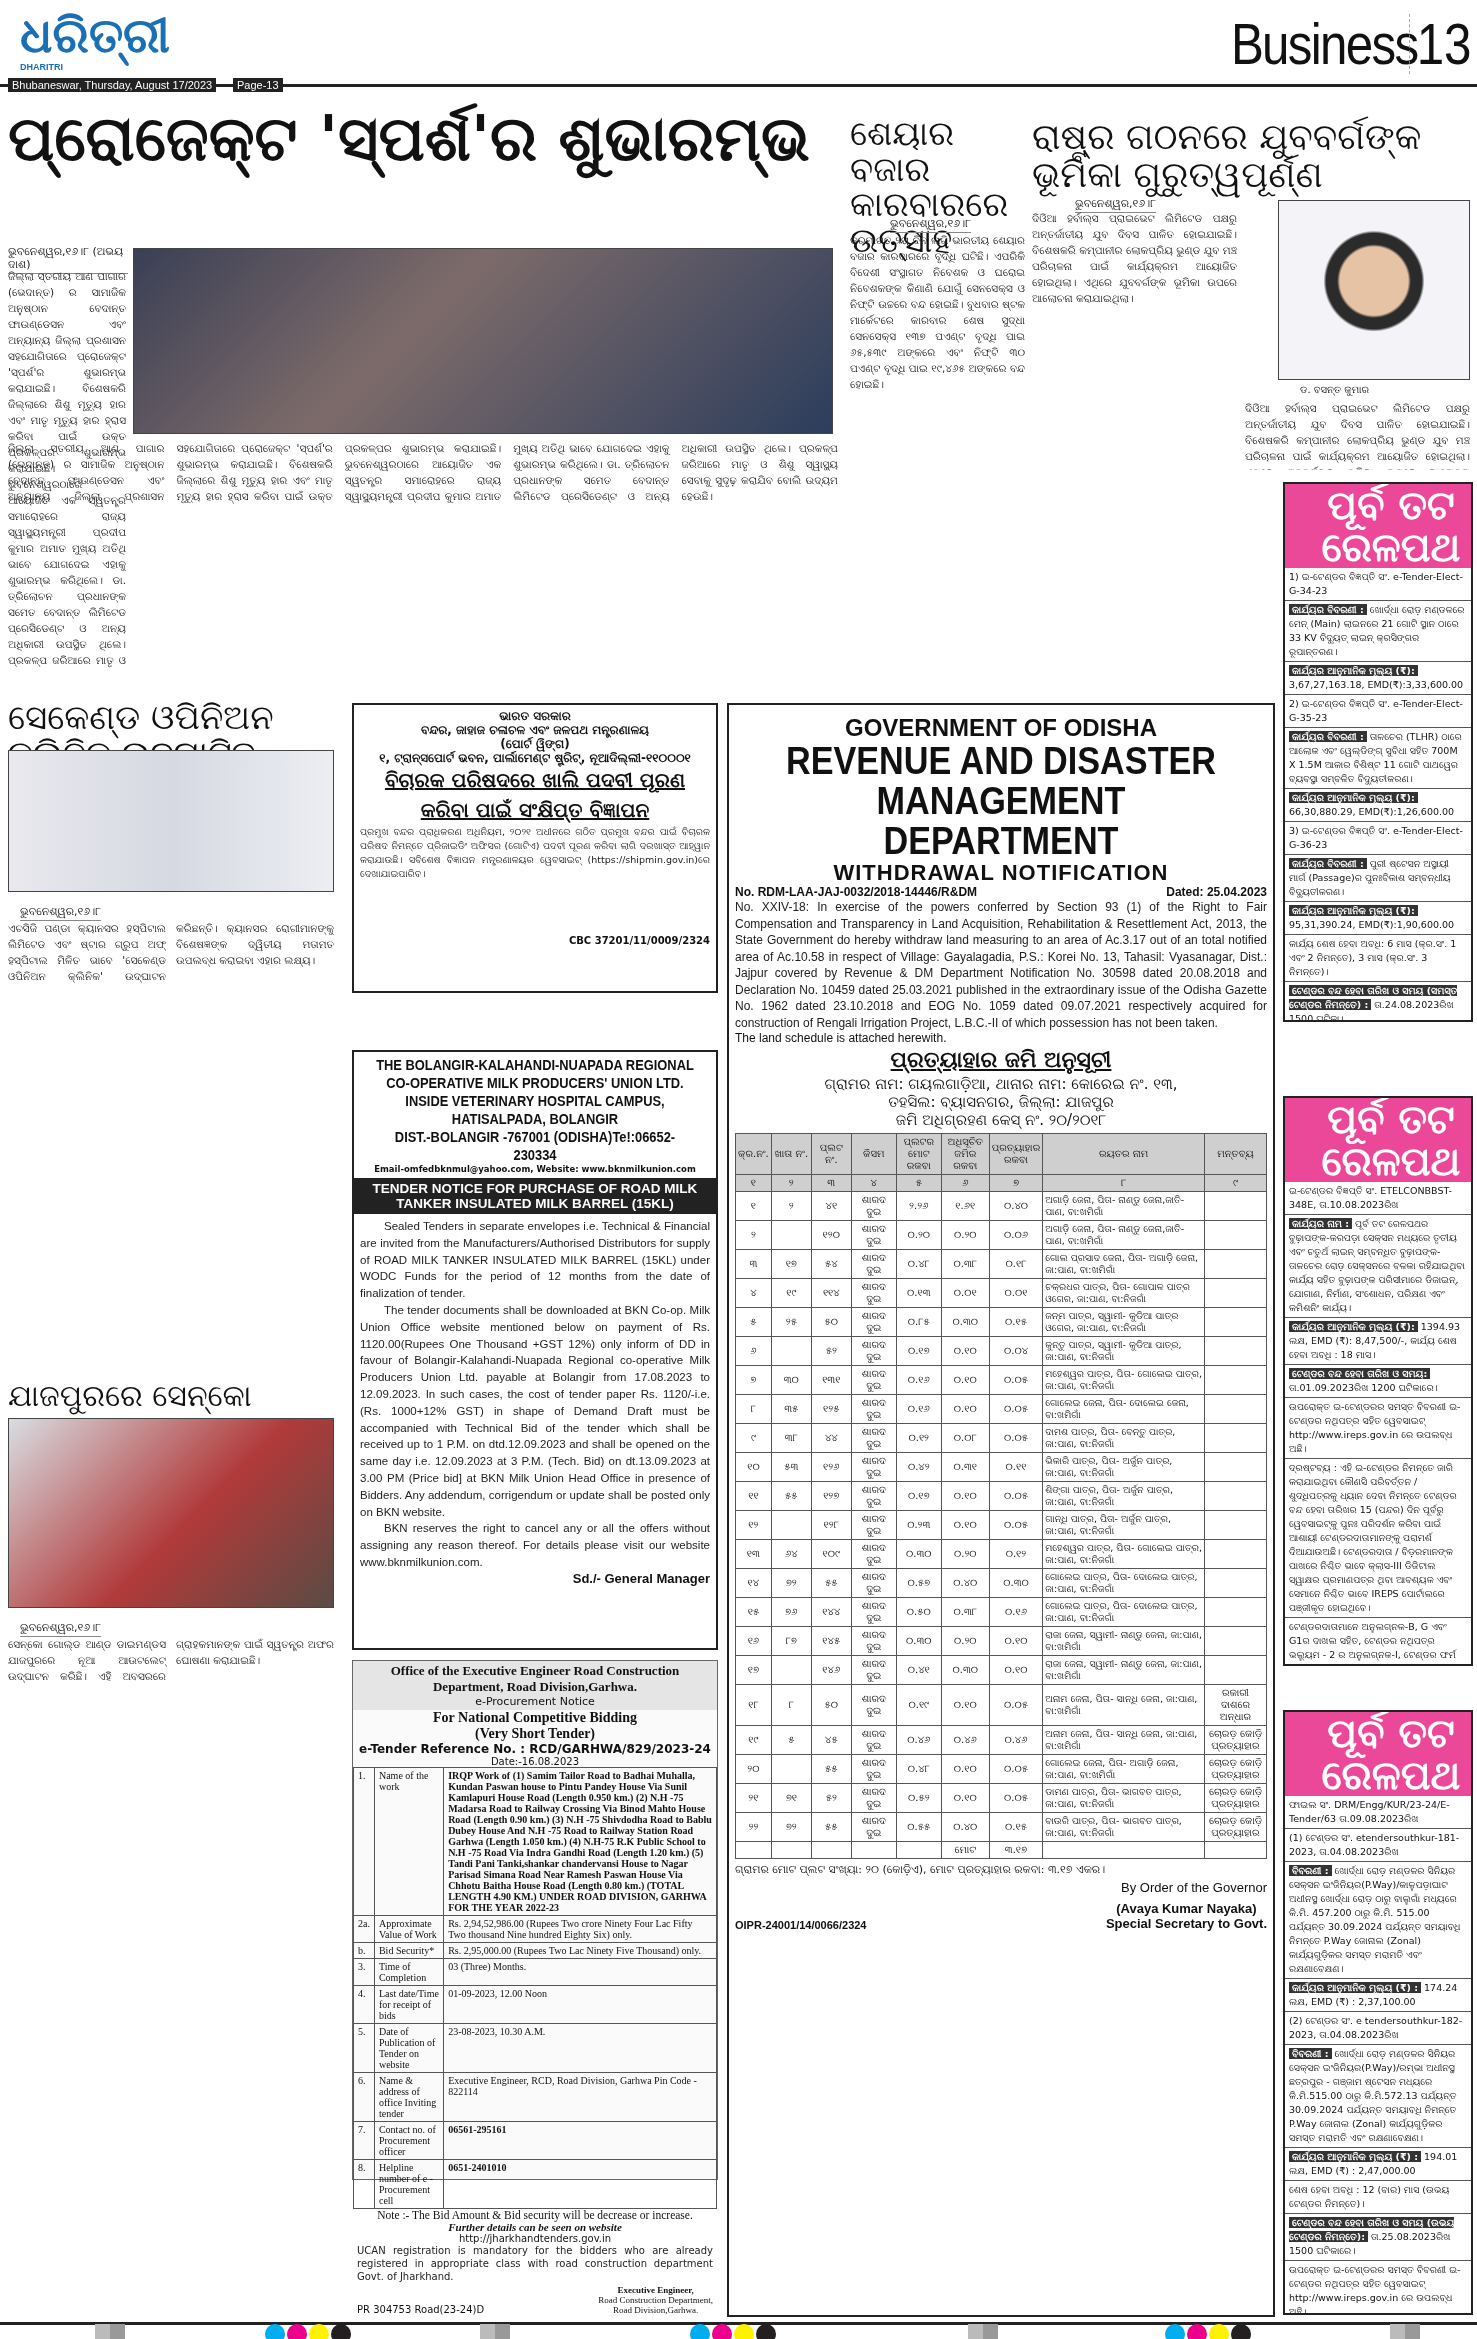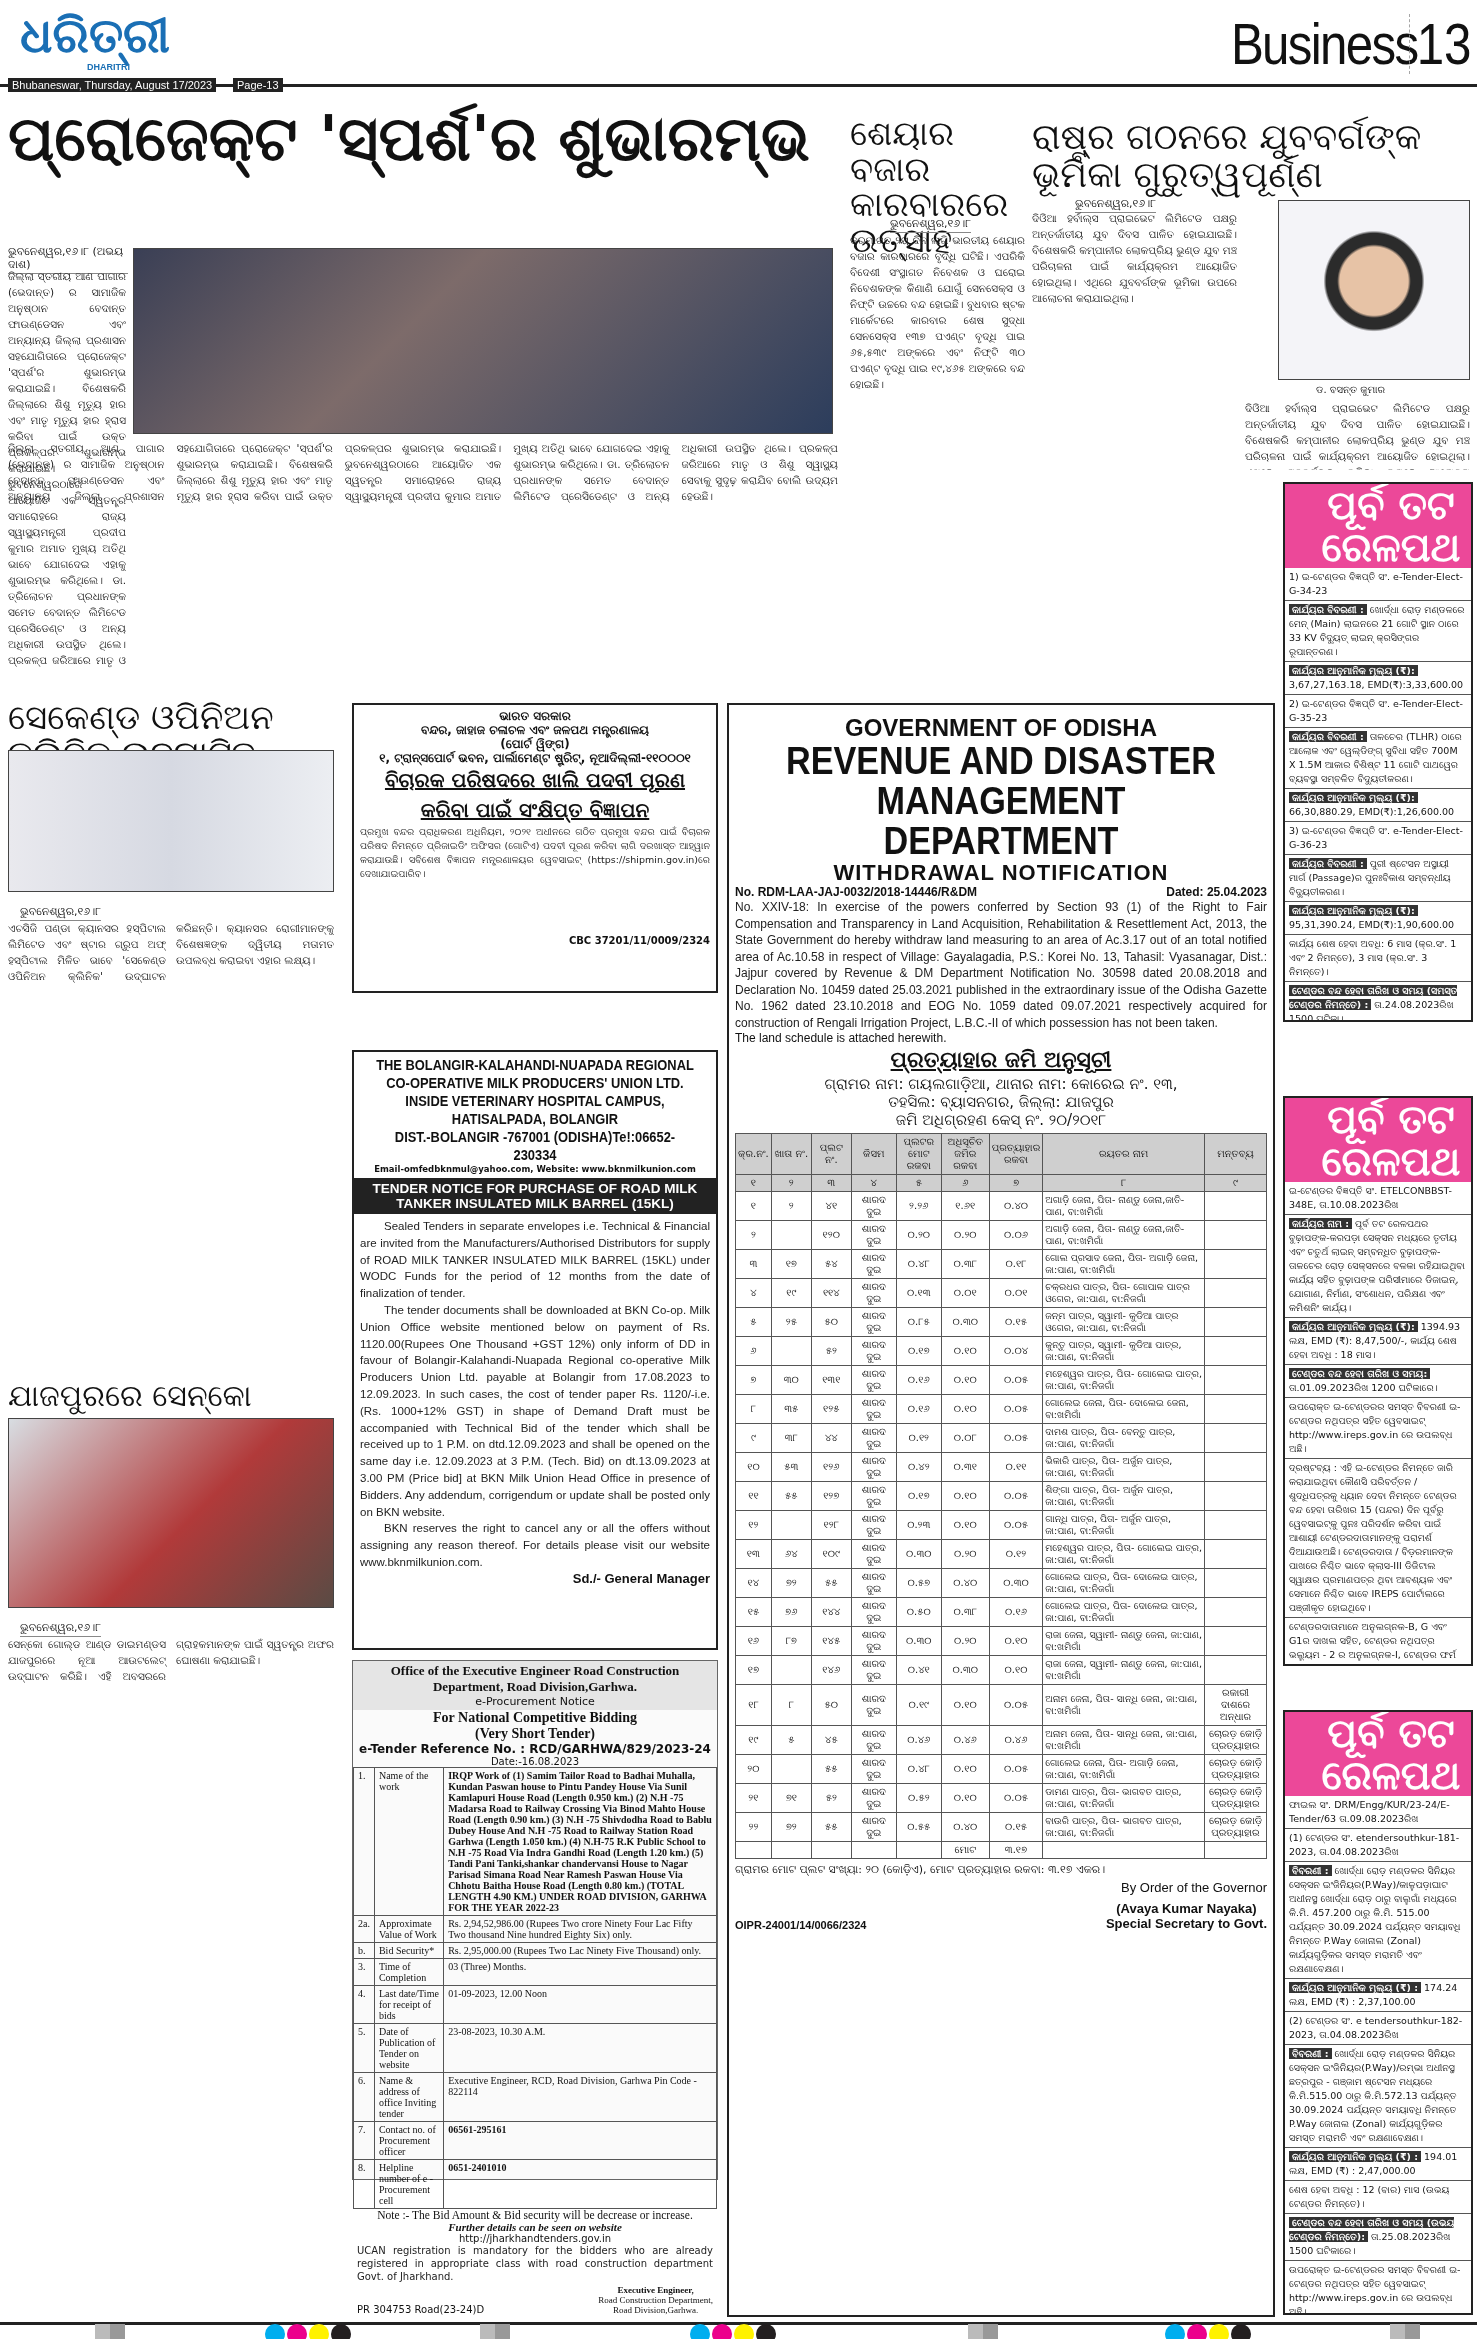--- a/index.html
+++ b/index.html
@@ -1,18 +1,18 @@
 <!DOCTYPE html>
 <html><head>
 <meta charset="utf-8">
 <style>
   * { box-sizing: border-box; margin: 0; padding: 0; }
   body { width: 1477px; height: 2339px; background: #fff; font-family: "DejaVu Sans", sans-serif; color: #111; position: relative; overflow: hidden; }
   .abs { position: absolute; }
-  .masthead-logo { left: 20px; top: 8px; width: 110px; height: 70px; color: #1a6fb5; font-size: 48px; font-weight: bold; font-family: "DejaVu Serif", serif; line-height: 54px; text-align: right; }
+  .masthead-logo { left: 20px; top: 8px; width: 110px; height: 70px; color: #1a6fb5; font-size: 48px; font-weight: bold; font-family: "DejaVu Serif", serif; line-height: 54px; text-align: left; }
   .masthead-logo .sub { display: block; font-size: 9px; line-height: 10px; font-family: "Liberation Sans", sans-serif; font-weight: bold; }
   .section-title { right: 60px; top: 14px; font-family: "Liberation Sans", sans-serif; font-size: 58px; letter-spacing: -2px; transform: scaleX(0.85); transform-origin: right; line-height: 60px; }
   .page-num { right: 5px; top: 14px; font-family: "Liberation Sans", sans-serif; font-size: 58px; line-height: 60px; border-left: 1px dashed #999; padding-left: 8px; transform: scaleX(0.85); transform-origin: right;}
   .dateline-bar { left: 0; top: 78px; width: 1477px; height: 14px; }
   .dateline-bar .rule { position: absolute; left: 0; right: 0; top: 6px; height: 3px; background: #222; }
   .dateline-bar .tag { position: absolute; top: 0; height: 14px; background: #222; color: #fff; font-family: Liberation Sans, sans-serif; font-size: 11px; line-height: 14px; padding: 0 4px; }
   .headline { font-family: "DejaVu Sans", sans-serif; color: #111; line-height: 1.05; }
   .byline { font-size: 11px; border-bottom: 1px solid #888; display: inline-block; padding-bottom: 2px; }
   .body-text { font-size: 10.5px; line-height: 16px; color: #222; text-align: justify; overflow: hidden; }
   .photo { background: linear-gradient(135deg,#3a3f55,#7d6b6a 40%,#2c3d5c); border: 1px solid #444; }
@@ -65,21 +65,21 @@
   <span class="byline">ଭୁବନେଶ୍ୱର,୧୬।୮</span>
 </div>
 <div class="abs body-text" style="left:850px;top:232px;width:175px;height:446px;">କ୍ରମାଗତ ୨ୟ ଦିନ ଲାଗି ଭାରତୀୟ ଶେୟାର ବଜାର କାରବାରରେ ବୃଦ୍ଧି ଘଟିଛି। ଏପରିକି ବିଦେଶୀ ସଂସ୍ଥାଗତ ନିବେଶକ ଓ ଘରୋଇ ନିବେଶକଙ୍କ କିଣାଣି ଯୋଗୁଁ ସେନସେକ୍ସ ଓ ନିଫ୍ଟି ଉଚ୍ଚରେ ବନ୍ଦ ହୋଇଛି। ବୁଧବାର ଷ୍ଟକ ମାର୍କେଟରେ କାରବାର ଶେଷ ସୁଦ୍ଧା ସେନସେକ୍ସ ୧୩୭ ପଏଣ୍ଟ ବୃଦ୍ଧି ପାଇ ୬୫,୫୩୯ ଅଙ୍କରେ ଏବଂ ନିଫ୍ଟି ୩୦ ପଏଣ୍ଟ ବୃଦ୍ଧି ପାଇ ୧୯,୪୬୫ ଅଙ୍କରେ ବନ୍ଦ ହୋଇଛି।</div>
 
 <div class="abs headline" style="left:1032px;top:118px;width:440px;font-size:36px;">ରାଷ୍ଟ୍ର ଗଠନରେ ଯୁବବର୍ଗଙ୍କ ଭୂମିକା ଗୁରୁତ୍ୱପୂର୍ଣ୍ଣ</div>
 <div class="abs" style="left:1075px;top:192px;">
   <span class="byline">ଭୁବନେଶ୍ୱର,୧୬।୮</span>
 </div>
 <div class="abs body-text" style="left:1032px;top:210px;width:205px;height:468px;">ଦିଓିଆ ହର୍ବାଲ୍ସ ପ୍ରାଇଭେଟ ଲିମିଟେଡ ପକ୍ଷରୁ ଅନ୍ତର୍ଜାତୀୟ ଯୁବ ଦିବସ ପାଳିତ ହୋଇଯାଇଛି। ବିଶେଷକରି କମ୍ପାନୀର ଲୋକପ୍ରିୟ ଭୁଣ୍ଡ ଯୁବ ମଞ୍ଚ ପରିଚାଳନା ପାଇଁ କାର୍ଯ୍ୟକ୍ରମ ଆୟୋଜିତ ହୋଇଥିଲା। ଏଥିରେ ଯୁବବର୍ଗଙ୍କ ଭୂମିକା ଉପରେ ଆଲୋଚନା କରାଯାଇଥିଲା।</div>
 <div class="abs photo portrait" style="left:1278px;top:200px;width:192px;height:180px;"></div>
-<div class="abs" style="left:1300px;top:384px;font-size:10px;margin-left:16px;">ଡ. ବସନ୍ତ କୁମାର</div>
+<div class="abs" style="left:1300px;top:384px;font-size:10px;">ଡ. ବସନ୍ତ କୁମାର</div>
 <div class="abs body-text" style="left:1245px;top:400px;width:225px;height:70px;">ଦିଓିଆ ହର୍ବାଲ୍ସ ପ୍ରାଇଭେଟ ଲିମିଟେଡ ପକ୍ଷରୁ ଅନ୍ତର୍ଜାତୀୟ ଯୁବ ଦିବସ ପାଳିତ ହୋଇଯାଇଛି। ବିଶେଷକରି କମ୍ପାନୀର ଲୋକପ୍ରିୟ ଭୁଣ୍ଡ ଯୁବ ମଞ୍ଚ ପରିଚାଳନା ପାଇଁ କାର୍ଯ୍ୟକ୍ରମ ଆୟୋଜିତ ହୋଇଥିଲା। ଏଥିରେ ଯୁବବର୍ଗଙ୍କ ଭୂମିକା ଉପରେ ଆଲୋଚନା କରାଯାଇଥିଲା।</div>
 
 <div class="abs headline" style="left:8px;top:700px;width:330px;font-size:34px;">ସେକେଣ୍ଡ ଓପିନିଅନ କ୍ଲିନିକ୍ ଉଦ୍‌ଘାଟିତ</div>
 <div class="abs photo clinic" style="left:8px;top:750px;width:326px;height:142px;"></div>
 <div class="abs" style="left:20px;top:900px;">
   <span class="byline">ଭୁବନେଶ୍ୱର,୧୬।୮</span>
 </div>
 <div class="abs body-text" style="left:8px;top:920px;width:326px;height:440px;column-count:2;column-gap:10px;">ଏଚସିଜି ପଣ୍ଡା କ୍ୟାନସର ହସ୍ପିଟାଲ ଲିମିଟେଡ ଏବଂ ଷ୍ଟାର ଗ୍ରୁପ ଅଫ୍ ହସ୍ପିଟାଲ ମିଳିତ ଭାବେ 'ସେକେଣ୍ଡ ଓପିନିଅନ କ୍ଲିନିକ' ଉଦ୍‌ଘାଟନ କରିଛନ୍ତି। କ୍ୟାନସର ରୋଗୀମାନଙ୍କୁ ବିଶେଷଜ୍ଞଙ୍କ ଦ୍ୱିତୀୟ ମତାମତ ଉପଲବ୍ଧ କରାଇବା ଏହାର ଲକ୍ଷ୍ୟ।</div>
 
 <div class="abs headline" style="left:8px;top:1380px;width:330px;font-size:30px;">ଯାଜପୁରରେ ସେନ୍‌କୋ ଆଉଟ୍‌ଲେଟ୍</div>

